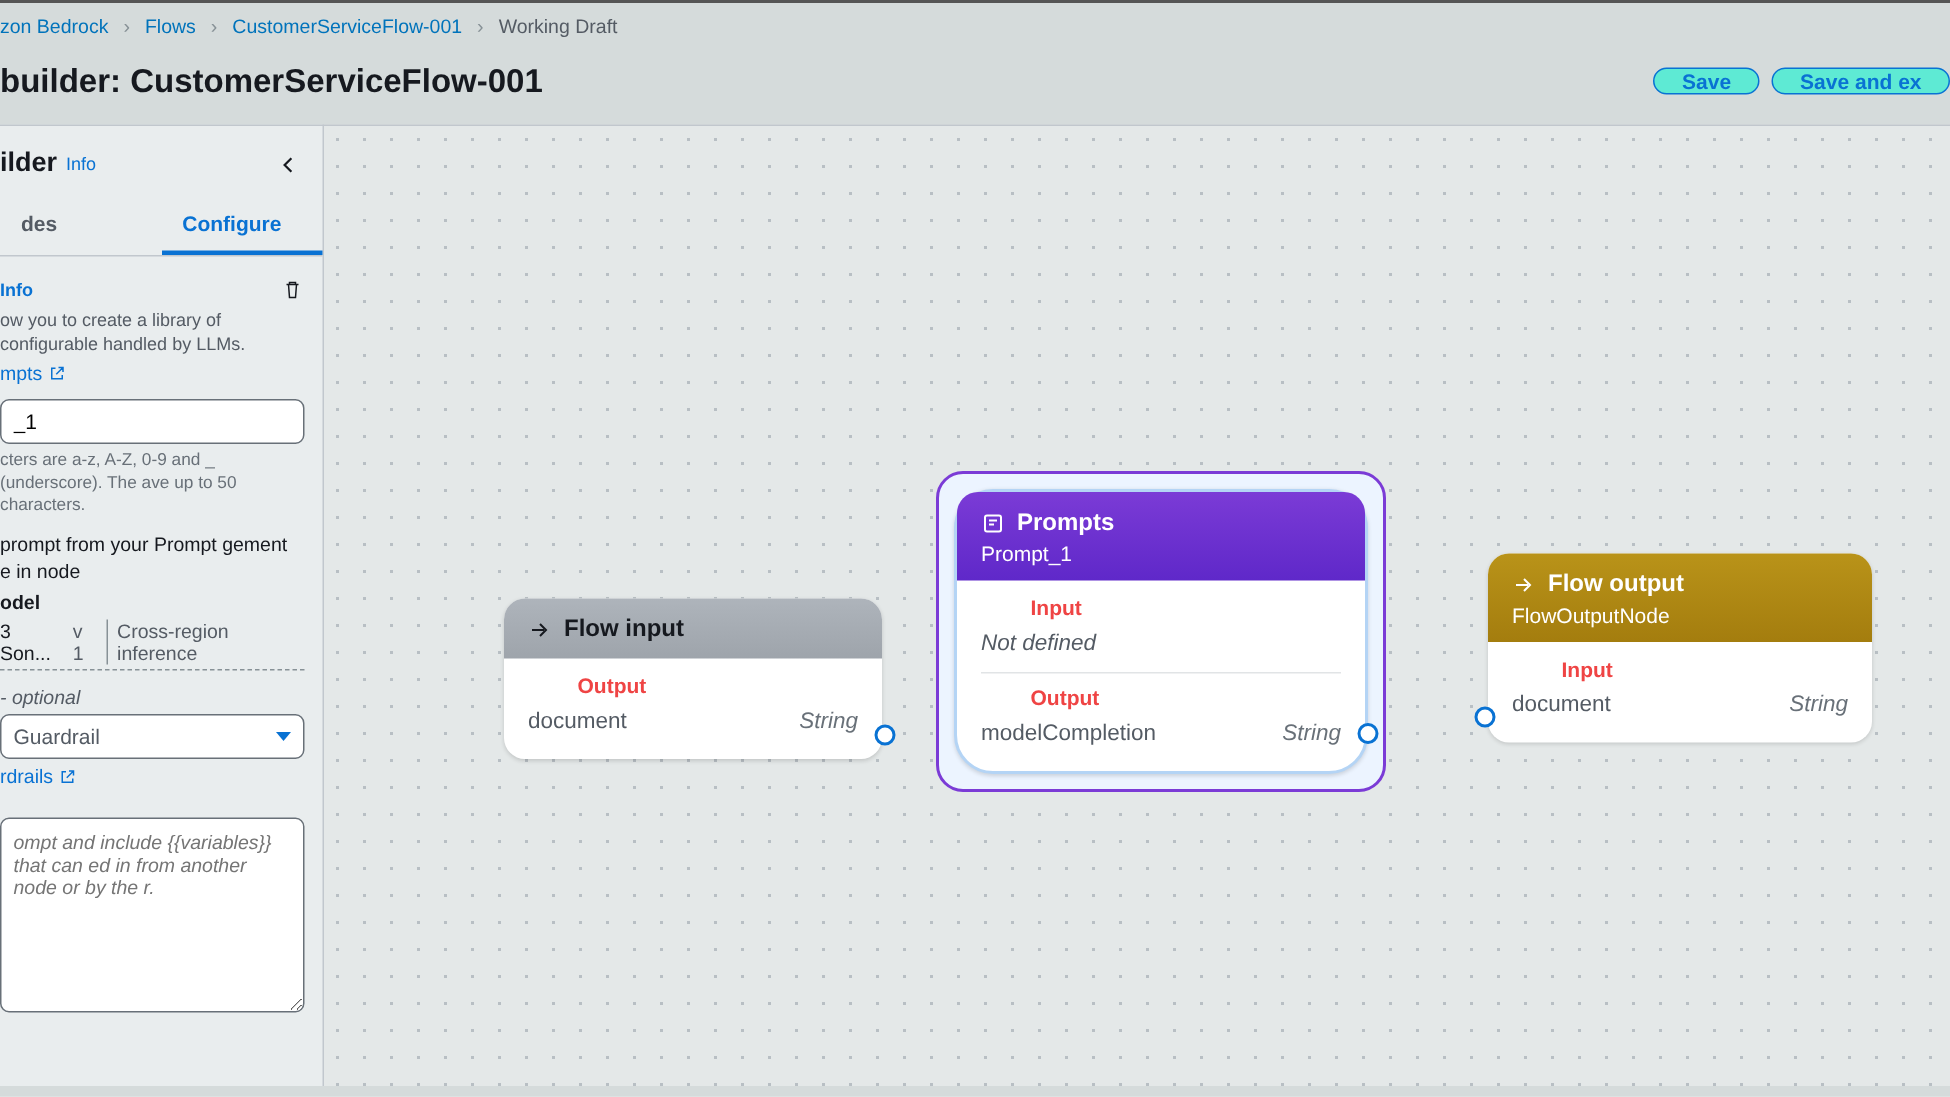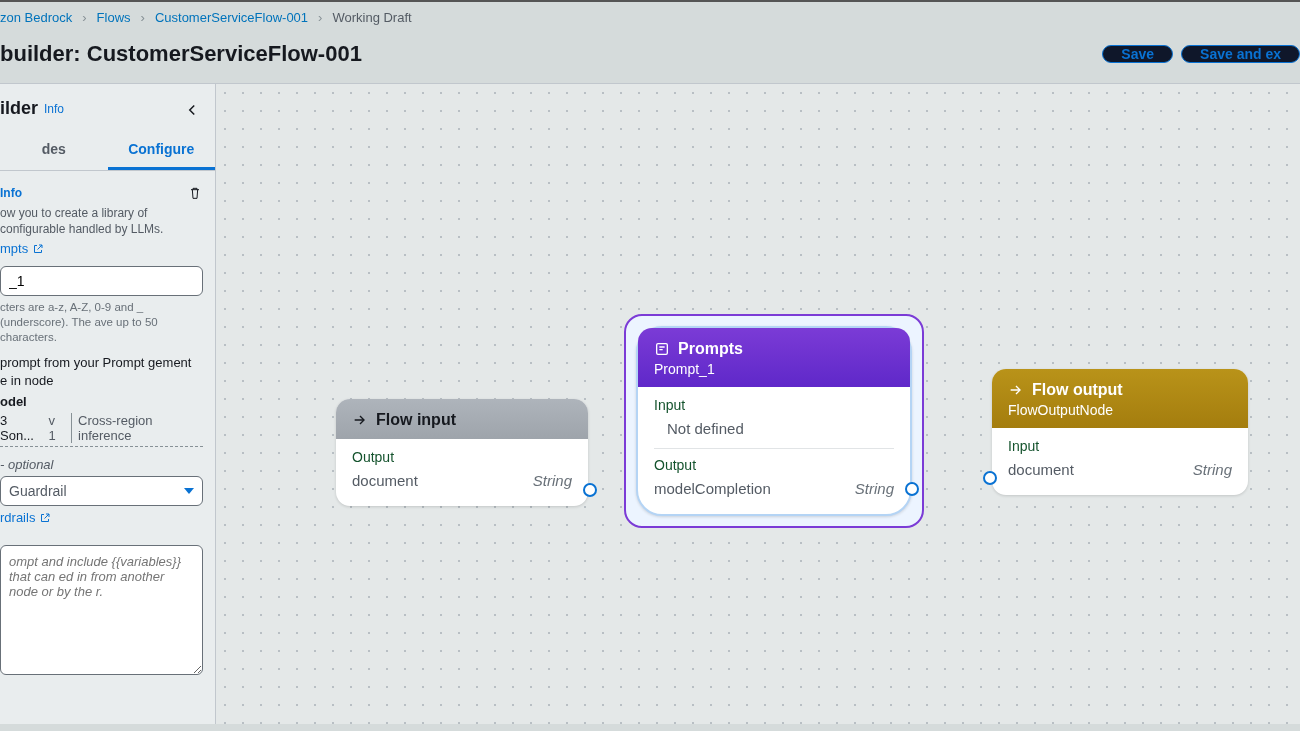--- a/index.html
+++ b/index.html
@@ -14,21 +14,21 @@
   .breadcrumb .sep { color: #879196; }
 
   
   .titlebar {
     display: flex; align-items: center; justify-content: space-between;
     padding: 8px 0 16px 0;
   }
   .titlebar h1 { font-size: 22px; font-weight: 700; color: #16191f; }
   .btn-row { display: flex; gap: 8px; }
   .btn {
-    background: #0f172a; border: 1.5px solid #0972d3; color: #0972d3;
+    background: #5eead4; border: 1.5px solid #0972d3; color: #0972d3;
     border-radius: 20px; padding: 0 18px; font-size: 14px; font-weight: 700;
     cursor: pointer; white-space: nowrap;
   }
 
   .main-area { display:flex; height: calc(731px - 90px); }
 
   
   .sidebar {
     width: 216px; min-width:216px; background: #e9edee; border-right: 1px solid #c1c7cd;
     border-top: 1px solid #c1c7cd;
@@ -36,21 +36,21 @@
     font-size: 13px; color: #16191f;
   }
   .sidebar-header {
     display:flex; align-items:flex-end; justify-content:space-between; padding: 0 14px 12px 0;
   }
   .sidebar-header h2 { font-size: 18px; font-weight: 700; display:flex; align-items:center; gap:6px;}
   .infolink { color: #0972d3; font-size: 12px; font-weight: 400; }
   .chev { width: 18px; height: 18px; }
 
   .tabs { display:flex; border-bottom: 1px solid #c1c7cd; padding: 0; }
-  .tab { flex:1; text-align:center; padding: 10px 4px; font-size: 14px; font-weight:700; color:#545b64; cursor:pointer; }
+  .tab { flex:1; padding: 10px 14px; font-size: 14px; font-weight:700; color:#545b64; cursor:pointer; }
   .tab.active { color:#0972d3; border-bottom: 3px solid #0972d3; }
 
   .panel { padding: 14px 12px 0 0; overflow:hidden; }
   .panel-head { display:flex; justify-content:space-between; align-items:center; margin-bottom: 4px;}
   .panel-head .info2 { color:#0972d3; font-size: 12px; font-weight:700;}
   .trash { width:16px; height:16px; cursor:pointer; }
   .desc { font-size: 12px; color:#545b64; line-height:1.35; margin-bottom:4px;}
   .linkish { color:#0972d3; font-size: 13px; display:inline-flex; align-items:center; gap:4px; margin-bottom: 10px;}
   .ext { width:12px; height:12px; }
 
@@ -85,24 +85,24 @@
   
   .canvas { flex:1; position:relative; background:#e4e8e8; border-top:1px solid #c1c7cd;
     background-image: radial-gradient(#b8bfc4 1px, transparent 1px);
     background-size: 18px 18px;
   }
   .node { position:absolute; border-radius:14px; background:#fff; box-shadow: 0 1px 3px rgba(0,0,0,.15); }
   .node .hdr { border-top-left-radius:14px; border-top-right-radius:14px; padding: 12px 16px 10px; color:#fff; font-weight:700; display:flex; flex-direction:column; gap:3px;}
   .node .hdr .row1 { display:flex; align-items:center; gap:8px; font-size:16px;}
   .node .hdr .sub { font-size:14px; font-weight:400; }
   .node .body { padding: 10px 16px 14px; }
-  .secTitle { font-size:14px; font-weight:400; color:#14532d; margin-bottom:4px;}
+  .secTitle { font-size:14px; font-weight:700; color:#ef4444; margin-bottom:4px;margin-left:33px;}
   .kv { display:flex; justify-content:space-between; align-items:center; font-size:15px; padding: 3px 0;}
   .kv .k { color:#545b64; }
-  .kv .k.italic { margin-left:13px;}
+  .kv .k.italic { font-style:italic;}
   .kv .t { color:#687078; font-style:italic; font-size:15px;}
   hr.thin { border:none; border-top:1px solid #e1e4e6; margin: 8px 0;}
 
   
   .grey .hdr { background: linear-gradient(180deg,#aeb4bb,#9ea4ab); color:#16191f;}
   .purple .hdr { background: linear-gradient(180deg,#7b3bd6,#5f28c9);}
   .gold .hdr { background: linear-gradient(180deg,#b99319,#a47d0e);}
 
   .port {
     width:14px; height:14px; border:2px solid #0972d3; background:#fff; border-radius:50%;

